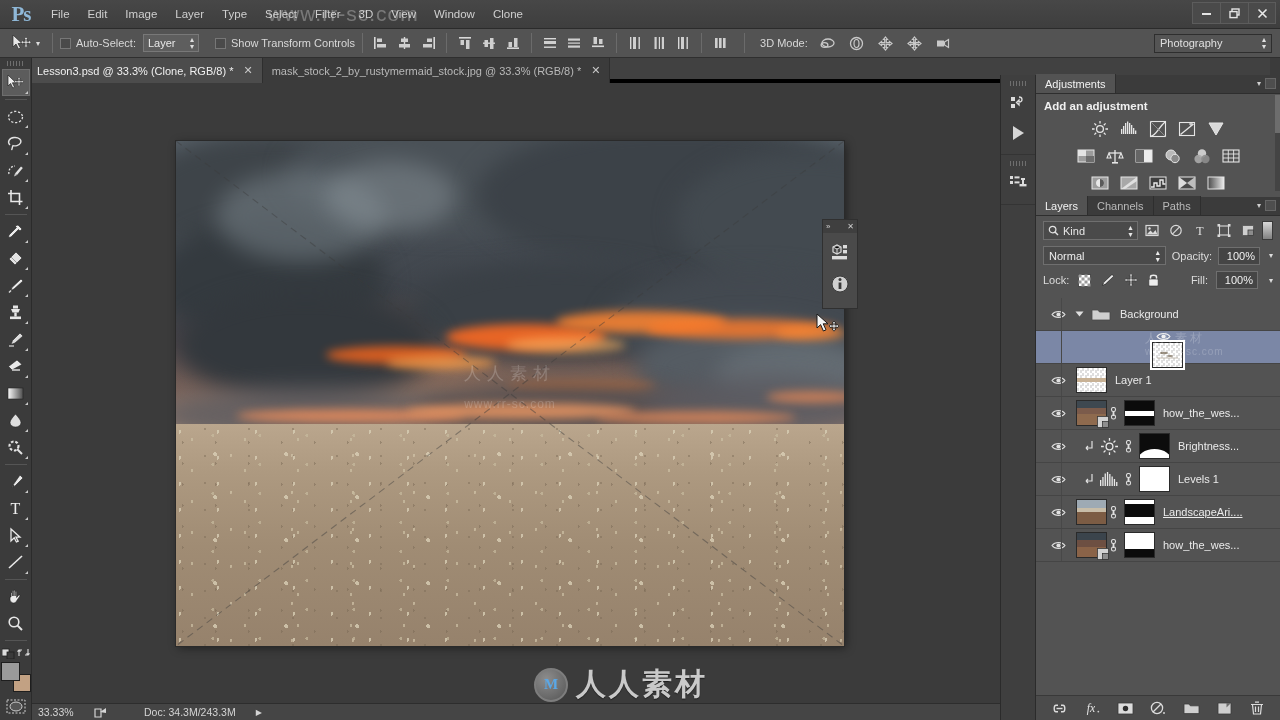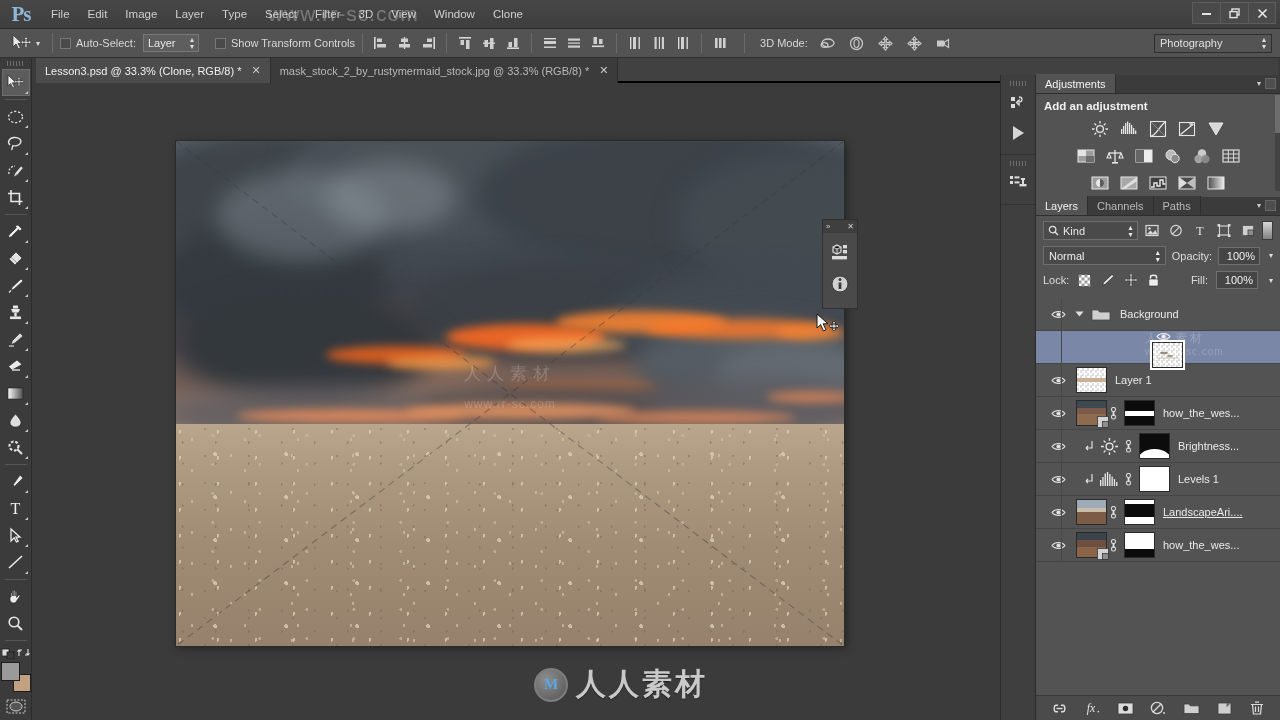--- a/index.html
+++ b/index.html
@@ -69,22 +69,22 @@
   .align-group { display: flex; align-items: center; gap: 4px; }
   .align-btn { width: 20px; height: 20px; display: flex; align-items: center; justify-content: center; }
   .ws-select {
     background: #545454; border: 1px solid #2e2e2e; height: 19px; min-width: 118px;
     display: flex; align-items: center; padding: 0 5px; font-size: 11px; color: #e0e0e0;
   }
   .ws-select .spin { margin-left: auto; font-size: 8px; line-height: 7px; }
 
   
   .tabbar {
-    position: absolute; top: 58px; left: 36px; width: 1242px; height: 25px;
-    background: #414141; border-bottom: 2px solid #000000; display: flex;
+    position: absolute; top: 58px; left: 28px; width: 1242px; height: 25px;
+    background: #414141; border-bottom: 4px solid #000000; display: flex;
   }
   .tab {
     display: flex; align-items: center; height: 25px; padding: 0 9px;
     font-size: 11px; border-right: 1px solid #2e2e2e; white-space: nowrap;
   }
   .tab.active { background: #4c4c4c; color: #f0f0f0; }
   .tab.inactive { background: #3b3b3b; color: #b8b8b8; }
   .tab .x { margin-left: 10px; font-size: 11px; color: #c8c8c8; }
 
   
@@ -791,20 +791,31 @@
       <path d="M1 1 L1 15 L4.6 11.6 L7.4 18 L10 16.8 L7.2 10.8 L12 10.8 Z" fill="#f4f4f4" stroke="#1a1a1a" stroke-width="1"></path>
       <path d="M18 8 L20 10.2 L18.9 10.2 L18.9 12.1 L20.8 12.1 L20.8 11 L23 13.1 L20.8 15.2 L20.8 14.1 L18.9 14.1 L18.9 16 L20 16 L18 18.2 L16 16 L17.1 16 L17.1 14.1 L15.2 14.1 L15.2 15.2 L13 13.1 L15.2 11 L15.2 12.1 L17.1 12.1 L17.1 10.2 L16 10.2 Z" fill="#d8d8d8" stroke="#1a1a1a" stroke-width="0.8"></path>
     </svg>
   </div>
 
   <div class="wm-bottom">
     <div class="wm-circle">M</div>
     <div class="wm-cn">人人素材</div>
   </div>
 
+  <div class="statusbar">
+    <div class="sb-zoom">33.33%</div>
+    <div class="sb-icon">
+      <svg width="14" height="13" viewBox="0 0 14 13">
+          <path d="M1 3 L7 3 L7 11 L1 11 Z" fill="none" stroke="#d5d5d5" stroke-width="1.2"></path>
+          <path d="M6 6 L12 2 L12 7 Z" fill="#d5d5d5"></path>
+        </svg>
+    </div>
+    <div class="sb-doc">Doc: 34.3M/243.3M</div>
+    <div class="sb-arrow">▶</div>
+  </div>
 
   <div class="narrowdock">
     <div class="nd-group">
       <div class="nd-grip">
           <i></i>
         </div>
       <div class="nd-btn">
         <svg width="20" height="19" viewBox="0 0 20 19">
             <rect x="3" y="3" width="4" height="4" fill="#dcdcdc"></rect>
             <rect x="3" y="10" width="4" height="4" fill="#dcdcdc"></rect>

